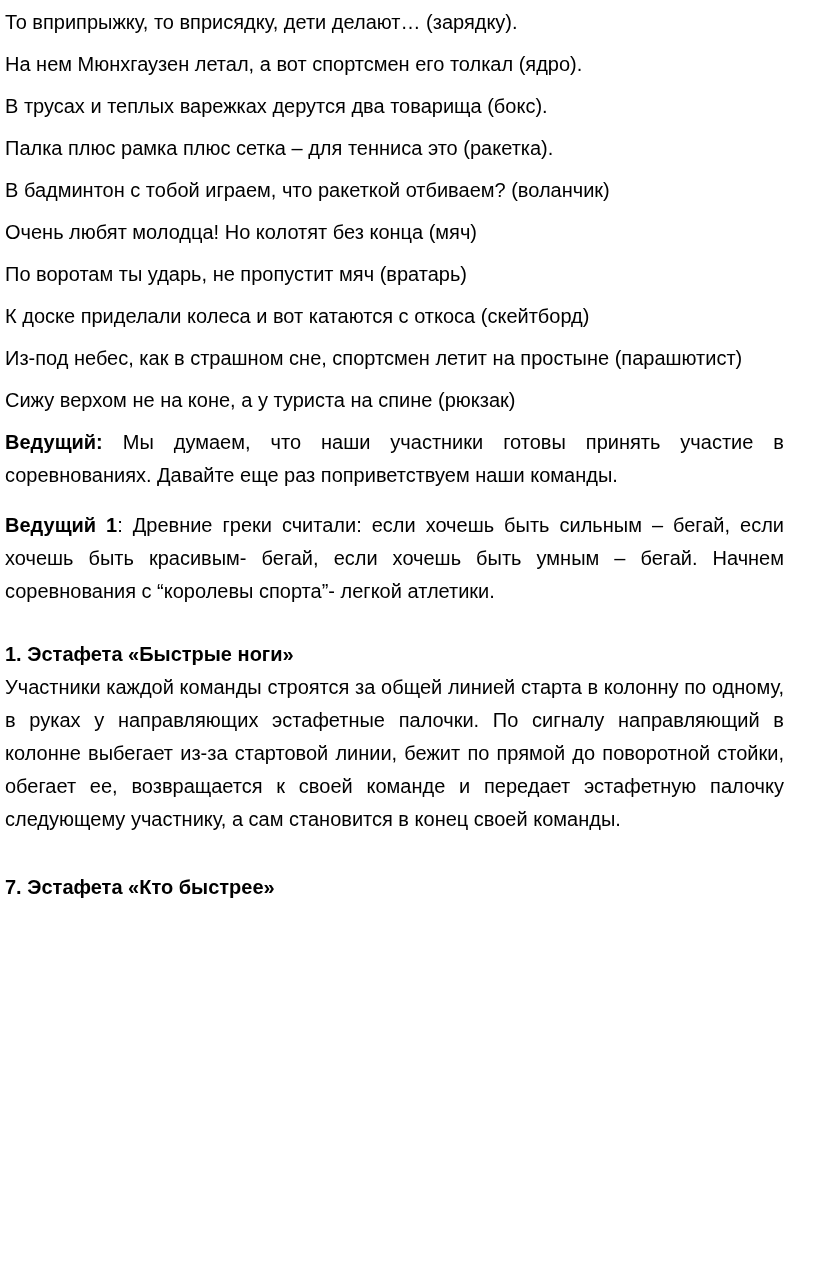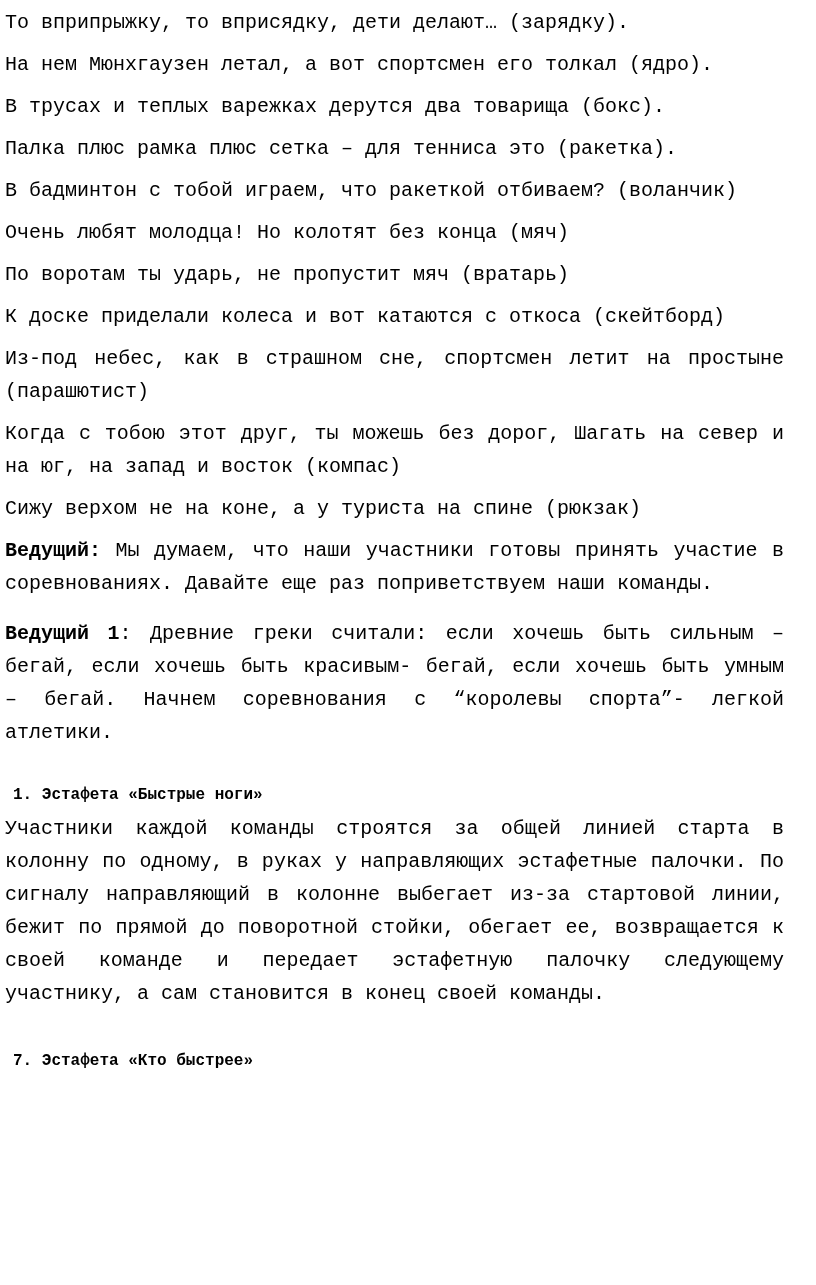--- a/index.html
+++ b/index.html
@@ -6,21 +6,21 @@
     margin: 0;
     padding: 0;
     background: #ffffff;
   }
   .page {
     width: 788px;
     min-height: 1285px;
     box-sizing: border-box;
     background: #ffffff;
     color: #000000;
-    font-family: Liberation Mono, monospace;
+    font-family: Liberation Sans, sans-serif;
     font-size: 20px;
     padding: 6px 4px 10px 5px;
     overflow: hidden;
   }
   p {
     margin: 0;
   }
   .riddle {
     line-height: 33px;
     margin-bottom: 9px;
@@ -31,24 +31,24 @@
     margin-bottom: 9px;
     text-align: justify;
   }
   .host-para .host-label {
     font-weight: bold;
   }
   .host2 {
     margin-top: 17px;
   }
   .section-heading {
-    font-size: 16px;
+    font-size: 20px;
     font-weight: bold;
     line-height: 33px;
-    margin: 8px;
+    margin: 0;
     margin-top: 30px;
     margin-bottom: 0;
   }
   .section-heading.gap-large {
     margin-top: 35px;
     margin-bottom: 33px;
   }
   .section-body {
     line-height: 33px;
     text-align: justify;
@@ -66,21 +66,20 @@
 
   <p class="riddle">То вприпрыжку, то вприсядку, дети делают… (зарядку).</p>
   <p class="riddle">На нем Мюнхгаузен летал, а вот спортсмен его толкал (ядро).</p>
   <p class="riddle">В трусах и теплых варежках дерутся два товарища (бокс).</p>
   <p class="riddle">Палка плюс рамка плюс сетка – для тенниса это (ракетка).</p>
   <p class="riddle">В бадминтон с тобой играем, что ракеткой отбиваем? (воланчик)</p>
   <p class="riddle">Очень любят молодца! Но колотят без конца (мяч)</p>
   <p class="riddle">По воротам ты ударь, не пропустит мяч (вратарь)</p>
   <p class="riddle">К доске приделали колеса и вот катаются с откоса (скейтборд)</p>
   <p class="riddle">Из-под небес, как в страшном сне, спортсмен летит на простыне (парашютист)</p>
-  <p class="riddle">Когда с тобою этот друг, ты можешь без дорог, Шагать на север и на юг, на запад и восток (компас)</p>
   <p class="riddle">Сижу верхом не на коне, а у туриста на спине (рюкзак)</p>
 
   <p class="host-para">
     <span class="host-label">Ведущий:</span><span> Мы думаем, что наши участники готовы принять участие в соревнованиях. Давайте еще раз поприветствуем наши команды.</span>
   </p>
 
   <p class="host-para host2">
     <span class="host-label">Ведущий 1</span><span>: Древние греки считали: если хочешь быть сильным – бегай, если хочешь быть красивым- бегай, если хочешь быть умным – бегай. Начнем соревнования с “королевы спорта”- легкой атлетики.</span>
   </p>
 

